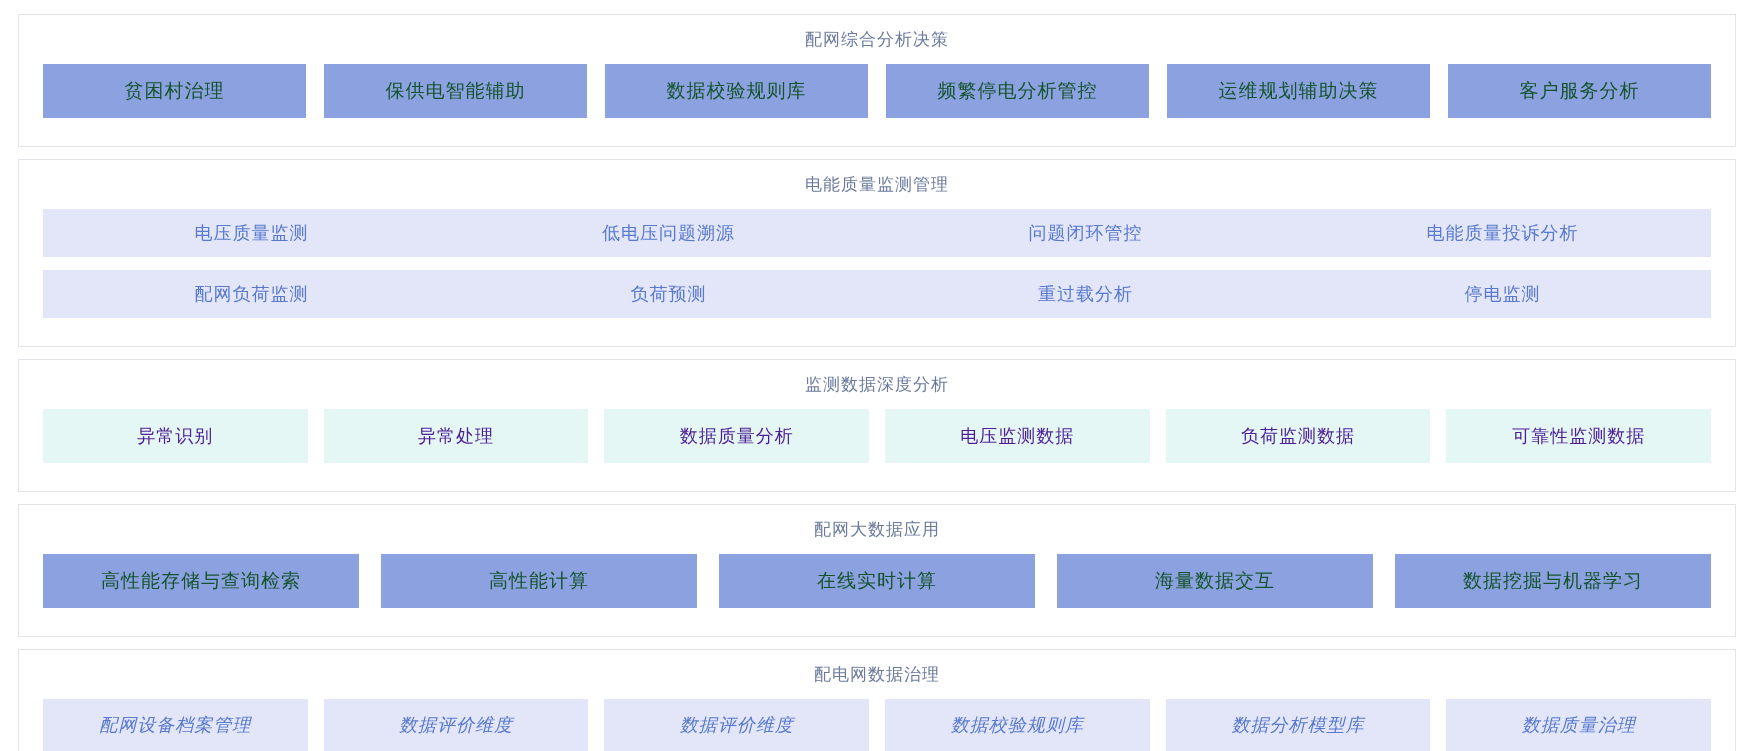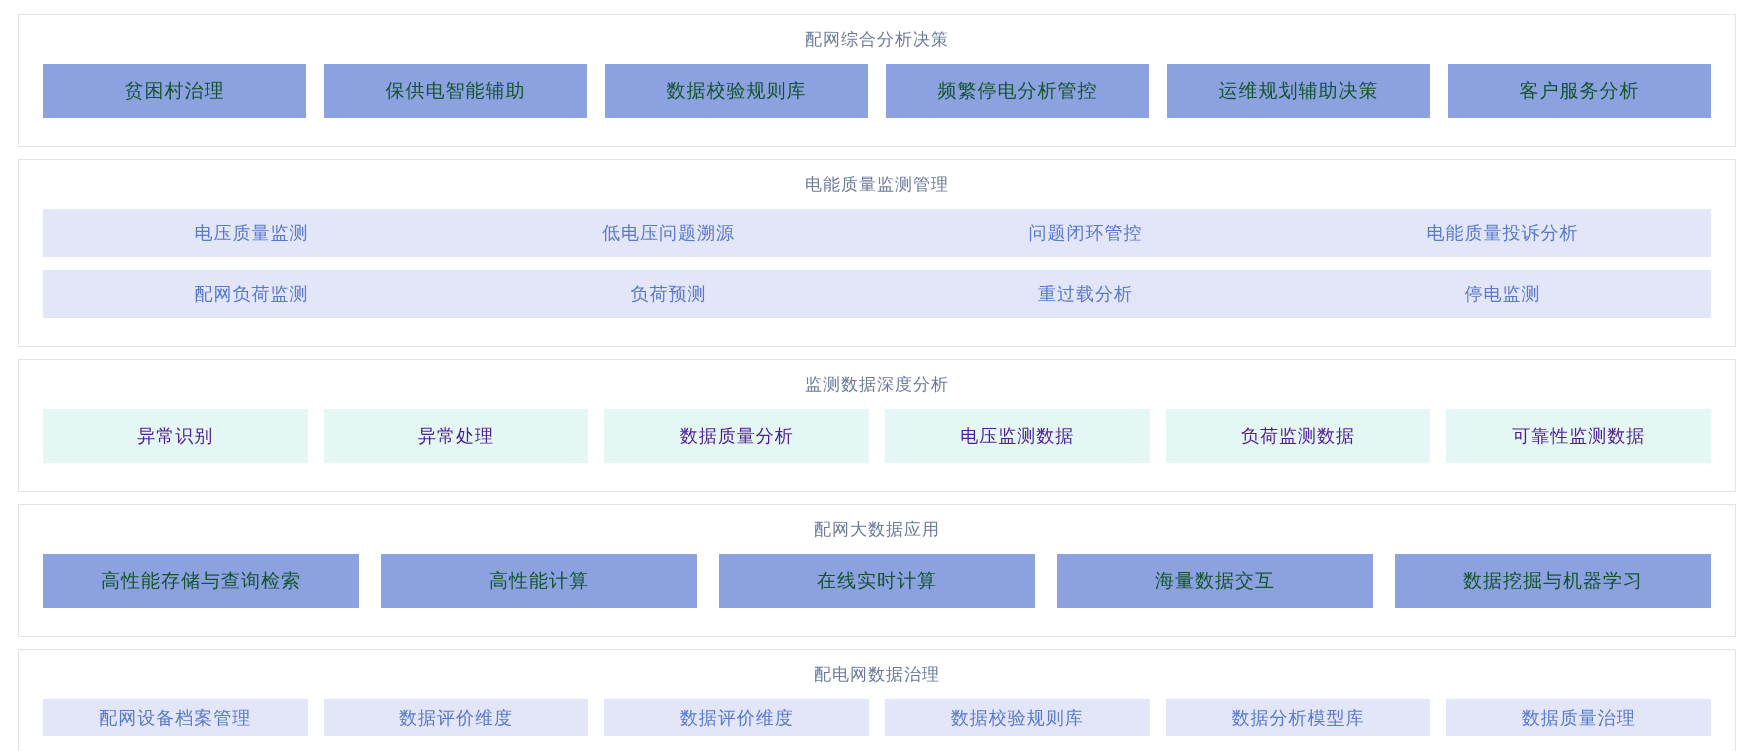--- a/index.html
+++ b/index.html
@@ -46,21 +46,21 @@
   }
   .style-primary .btn { background: #8ca2e0; color: #14532d; }
   .style-lavender .btn { background: #e2e6f8; color: #5879cd; font-size: 18px; }
   .style-mint .btn { background: #e4f7f5; color: #4c1d95; font-size: 18px; }
   .sec-0 .row { gap: 18px; }
   .sec-1 .row { }
   .sec-1 .btn { height: 48px; }
   .sec-2 .row { gap: 16px; }
   .sec-3 .row { gap: 22px; }
   .sec-4 .row { gap: 16px; }
-  .sec-4 .btn { height: 37px; }
+  .sec-4 .btn { height: 52px; font-style: italic; }
 </style>
 </head>
 <body>
 
   <section class="panel style-primary sec-0">
     <div class="panel-title">配网综合分析决策</div>
     <div class="rows">
       <div class="row">
         <div class="btn">贫困村治理</div>
         <div class="btn">保供电智能辅助</div>

